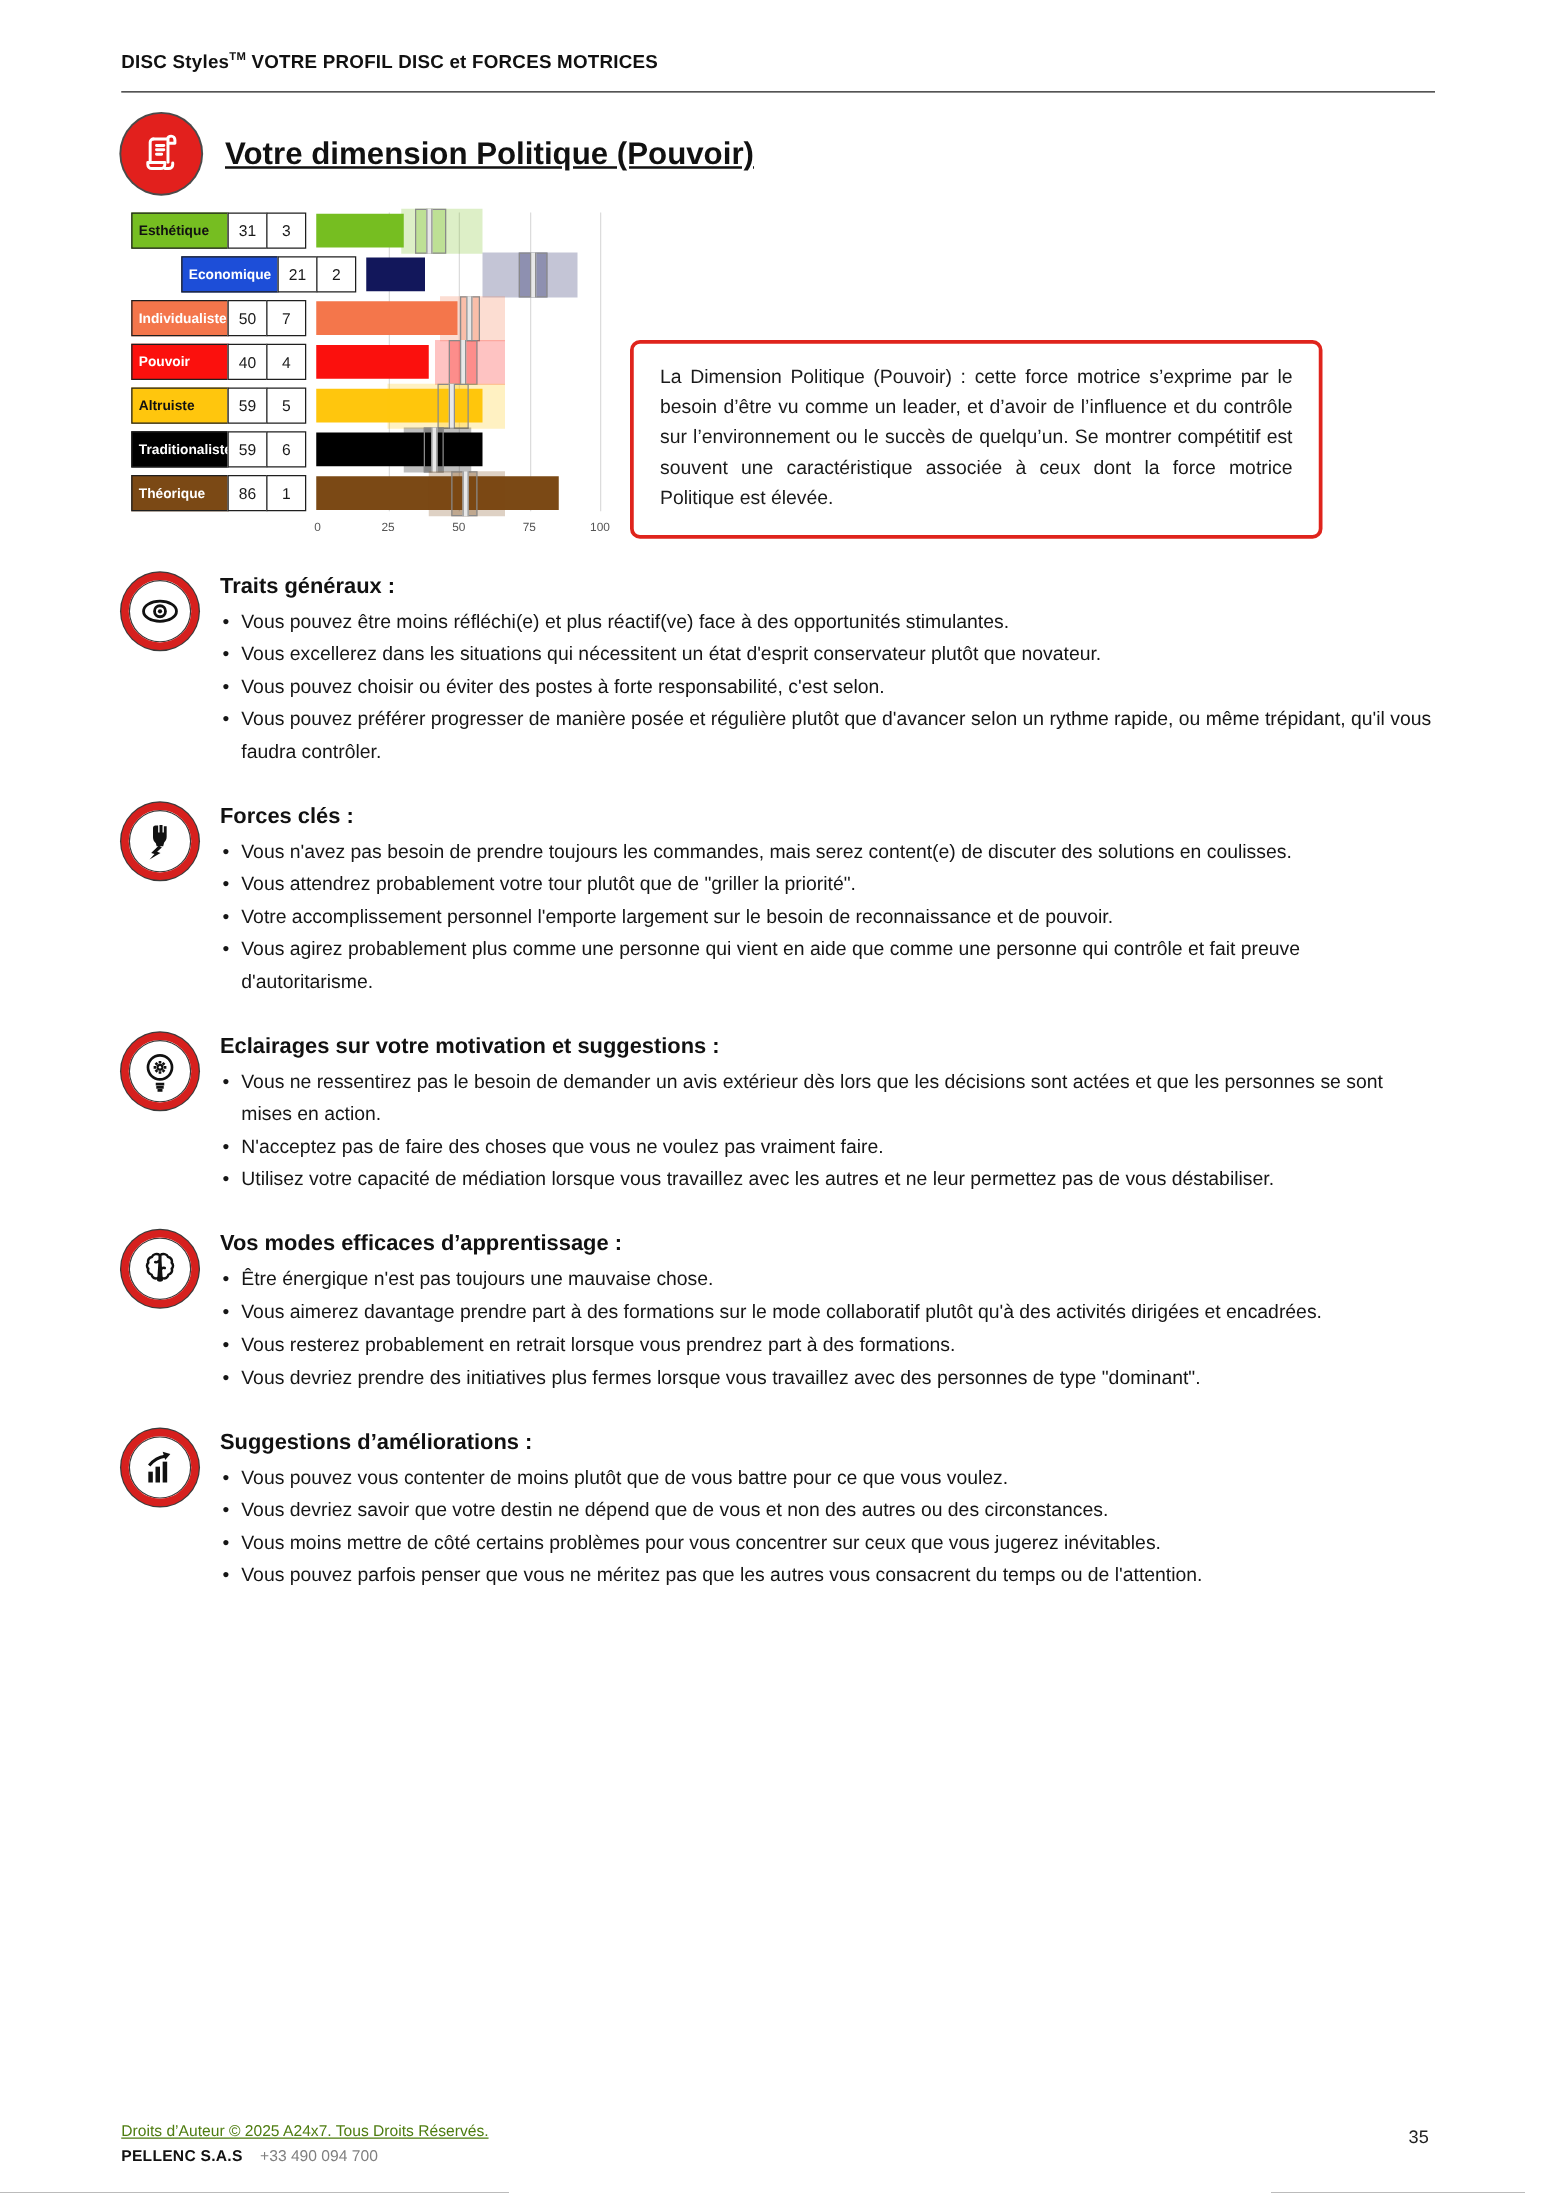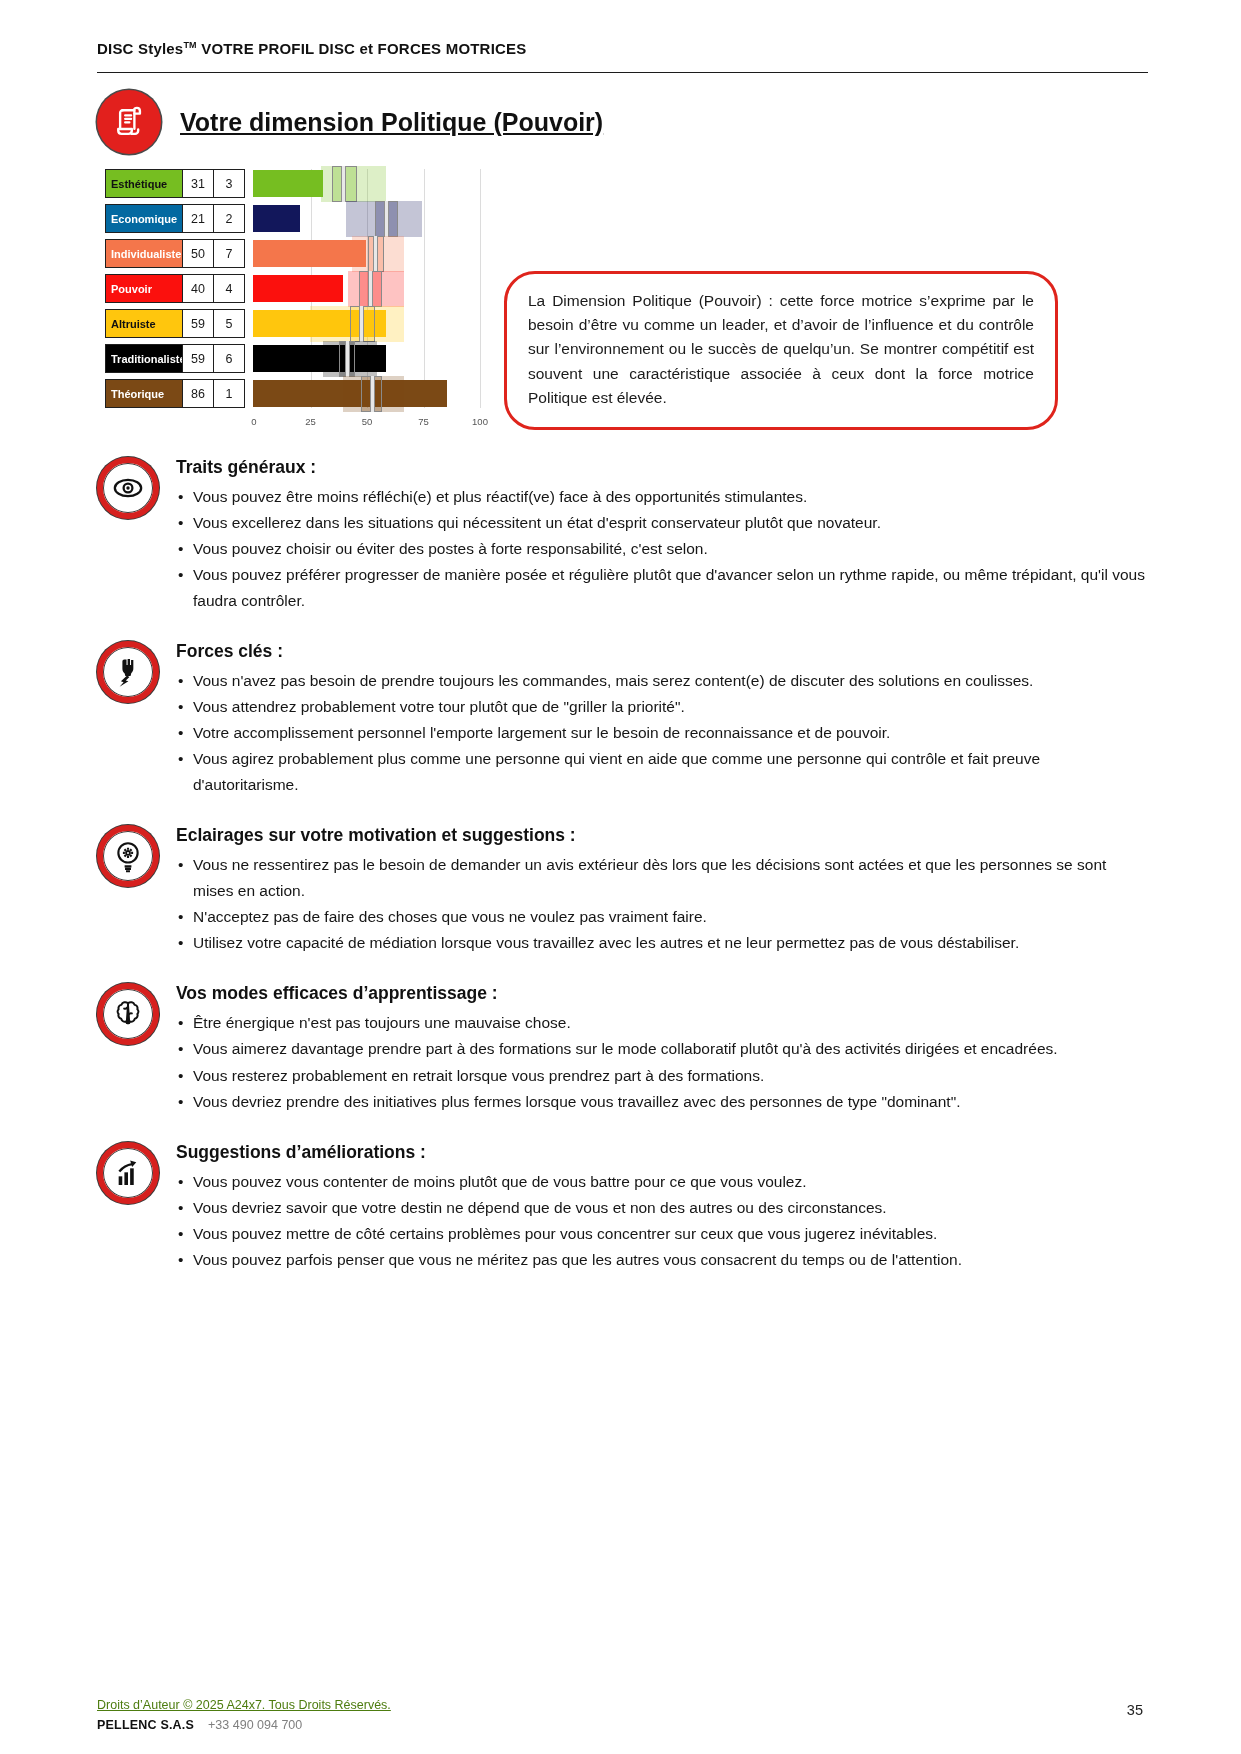--- a/index.html
+++ b/index.html
@@ -31,21 +31,21 @@
         font-size:12.5px;display:flex;align-items:center;justify-content:center;box-sizing:border-box;}
   .plot{width:226px;flex:none;margin-left:8px;position:relative;}
   .bar{position:absolute;left:0;top:1px;bottom:1px;z-index:1;}
   .range{position:absolute;top:-3.5px;bottom:-3.5px;z-index:2;}
   .rbox{position:absolute;top:-3.5px;bottom:-3.5px;border:1.5px solid #8a8a8a;box-sizing:border-box;z-index:3;}
   .marker{position:absolute;top:-3.5px;bottom:-3.5px;width:5px;background:#e8e8e8;
           border-left:1px solid #8f8f8f;border-right:1px solid #8f8f8f;box-sizing:border-box;z-index:4;}
   .axis{position:relative;margin-left:149px;width:226px;height:16px;font-size:9.5px;color:#555;}
   .tick{position:absolute;transform:translateX(-50%);top:2px;}
 
-  .desc{margin-left:16px;margin-top:32px;width:506px;border:3.5px solid #DF241C;border-radius:31px;
+  .desc{margin-left:16px;margin-top:32px;width:506px;border:3.5px solid #DF241C;border-radius:8px;
         padding:15px 21px 17px 21px;font-size:15.5px;line-height:1.56;text-align:justify;color:#1a1a1a;}
 
   
   .section{display:flex;margin-top:24px;}
   .sec-icon{width:50px;height:50px;border-radius:50%;border:6px solid #D6201E;background:#fff;flex:none;
             margin-top:3px;display:flex;align-items:center;justify-content:center;
             box-shadow:0 0 0 1px #3a3a3a, inset 0 0 0 1px #3a3a3a;}
   .sec-body{margin-left:17px;flex:1;min-width:0;}
   .sec-body h2{font-size:17.5px;font-weight:bold;margin:3px 0 6px 0;color:#111;}
   .sec-body ul{list-style:none;margin:0;padding:0;}
@@ -103,21 +103,21 @@
     <div class="cellv score">31</div>
     <div class="cellv rank">3</div>
     <div class="plot">
       <div class="bar" style="width: 31%; background: rgb(118, 190, 33);"></div>
       <div class="range" style="left: 30%; width: 29%; background: rgba(118, 190, 33, 0.25);"></div>
       <div class="rbox" style="left: 35%; width: 11%; background: rgba(118, 190, 33, 0.3);"></div>
       <div class="marker" style="left: calc(40% - 2.5px);"></div>
     </div>
   </div>
             <div class="chart-row">
-    <div class="lbl" style="background: #0369a1; color: rgb(255, 255, 255);">
+    <div class="lbl" style="background: #1d4ed8; color: rgb(255, 255, 255); margin-left: 40px;">
                 <span>Economique</span>
               </div>
     <div class="cellv score">21</div>
     <div class="cellv rank">2</div>
     <div class="plot">
       <div class="bar" style="width: 21%; background: rgb(18, 23, 91);"></div>
       <div class="range" style="left: 41%; width: 34%; background: rgba(18, 23, 91, 0.25);"></div>
       <div class="rbox" style="left: 54%; width: 10%; background: rgba(18, 23, 91, 0.3);"></div>
       <div class="marker" style="left: calc(59% - 2.5px);"></div>
     </div>
@@ -287,21 +287,21 @@
     </g>
     <path d="M5.5 10.8C8.5 7.2 12 5.7 15 5.3" stroke="#111111" stroke-width="1.8" fill="none"></path>
     <path d="M13.6 2.6l4.6 1.3-3.1 3.6z" fill="#111111"></path>
   </svg>
           </div>
     <div class="sec-body">
       <h2>Suggestions d’améliorations :</h2>
       <ul>
               <li>Vous pouvez vous contenter de moins plutôt que de vous battre pour ce que vous voulez.</li>
               <li>Vous devriez savoir que votre destin ne dépend que de vous et non des autres ou des circonstances.</li>
-              <li>Vous pouvez mettre de côté certains problèmes pour vous concentrer sur ceux que vous jugerez inévitables.</li>
+              <li>Vous moins mettre de côté certains problèmes pour vous concentrer sur ceux que vous jugerez inévitables.</li>
               <li>Vous pouvez parfois penser que vous ne méritez pas que les autres vous consacrent du temps ou de l'attention.</li>
             </ul>
     </div>
   </div>
       </div>
 
   </div>
 
   <div class="footer">
     <div class="f1">Droits d’Auteur © 2025 A24x7.   Tous Droits Réservés.</div>

